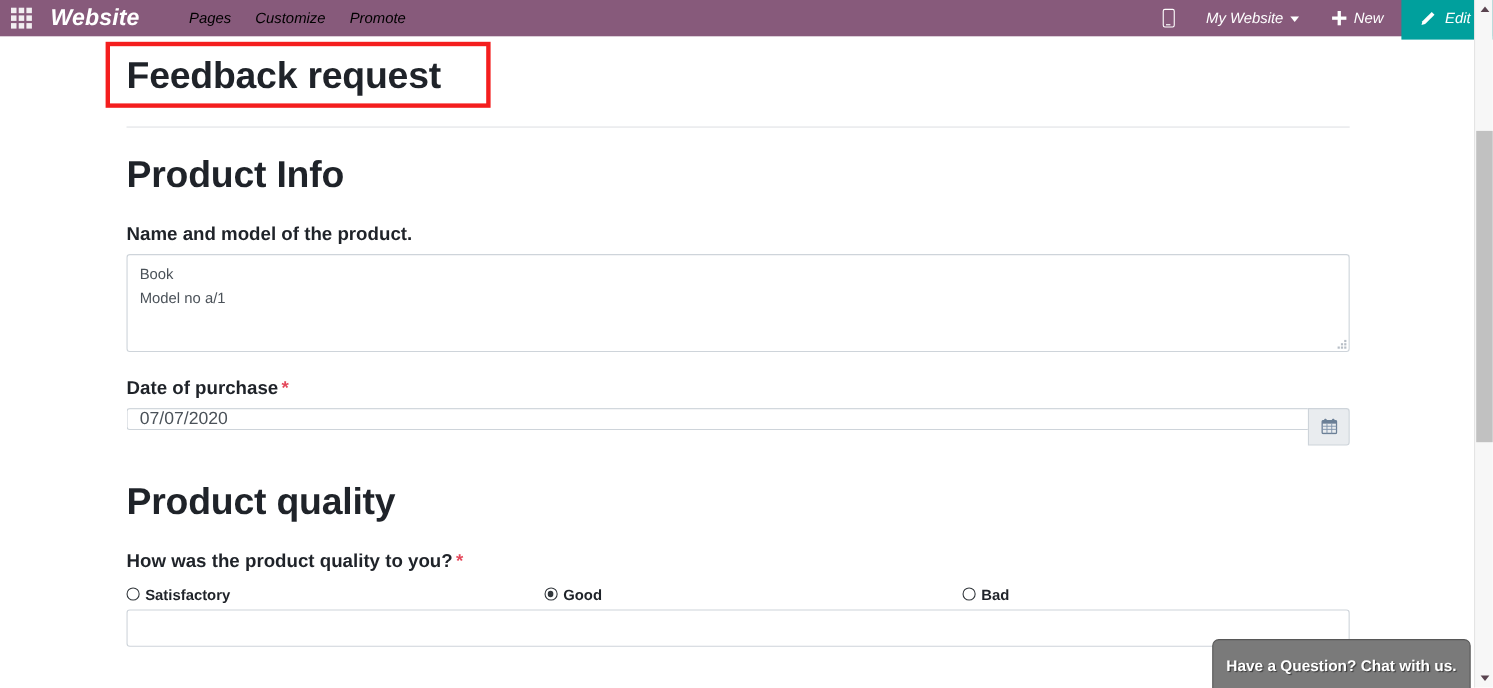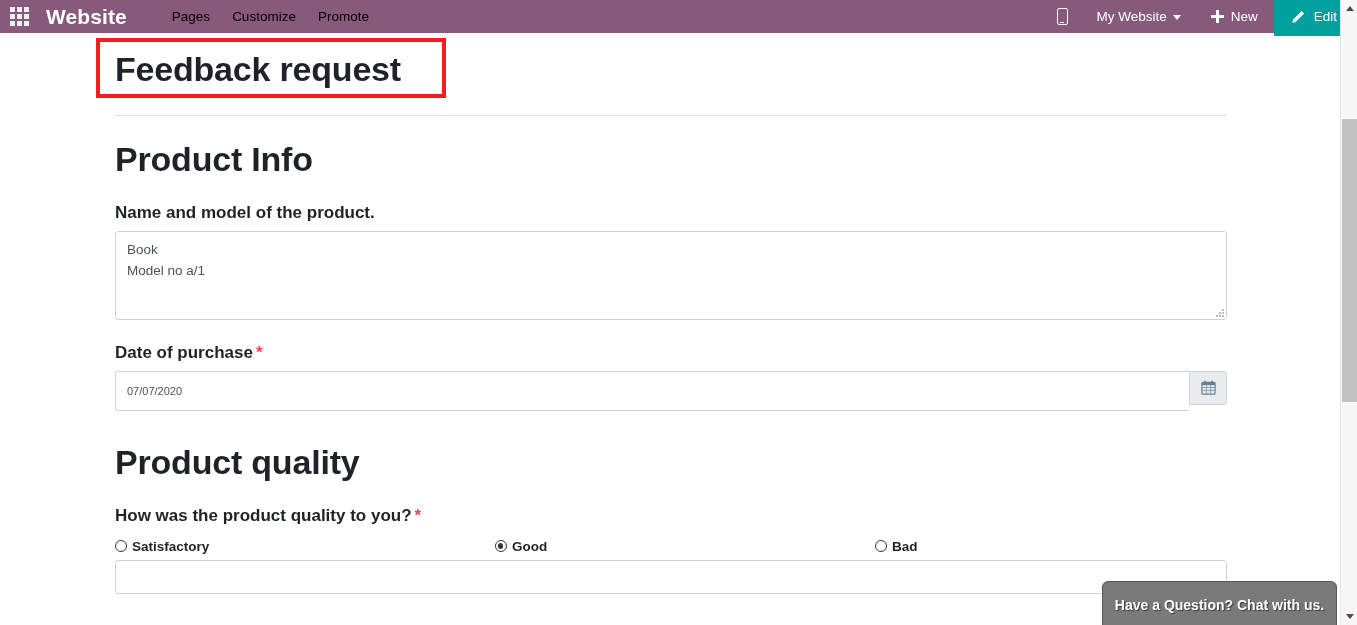--- a/index.html
+++ b/index.html
@@ -13,20 +13,21 @@
 
   
   #topbar {
     position: absolute;
     top: 0; left: 0;
     width: 1357px; height: 33px;
     background: #875A7B;
     display: flex;
     align-items: center;
     color: #ffffff;
+    font-style: italic;
   }
   #apps-grid {
     width: 38px; height: 38px;
     display: flex; align-items: center; justify-content: center;
     cursor: pointer;
   }
   #apps-grid .grid {
     display: grid;
     grid-template-columns: repeat(3, 5px);
     grid-template-rows: repeat(3, 5px);
@@ -214,28 +215,28 @@
   }
   .date-row {
     position: relative;
     display: flex;
     margin-top: 7px;
     width: 1112px;
   }
   input.date-input {
     flex: 1;
     font-family: "Liberation Sans", sans-serif;
-    font-size: 11px;
+    font-size: 16px;
     color: #4b5259;
     background: #ffffff;
     border: 1px solid #ced4da;
     border-right: none;
     border-radius: 3px 0 0 3px;
     padding: 8px 11px;
-    height: 40px;
+    height: 20px;
     outline: none;
   }
   .date-btn {
     width: 38px; height: 34px;
     background: #e9ecef;
     border: 1px solid #ced4da;
     border-radius: 0 3px 3px 0;
     display: flex; align-items: center; justify-content: center;
     cursor: pointer;
   }

